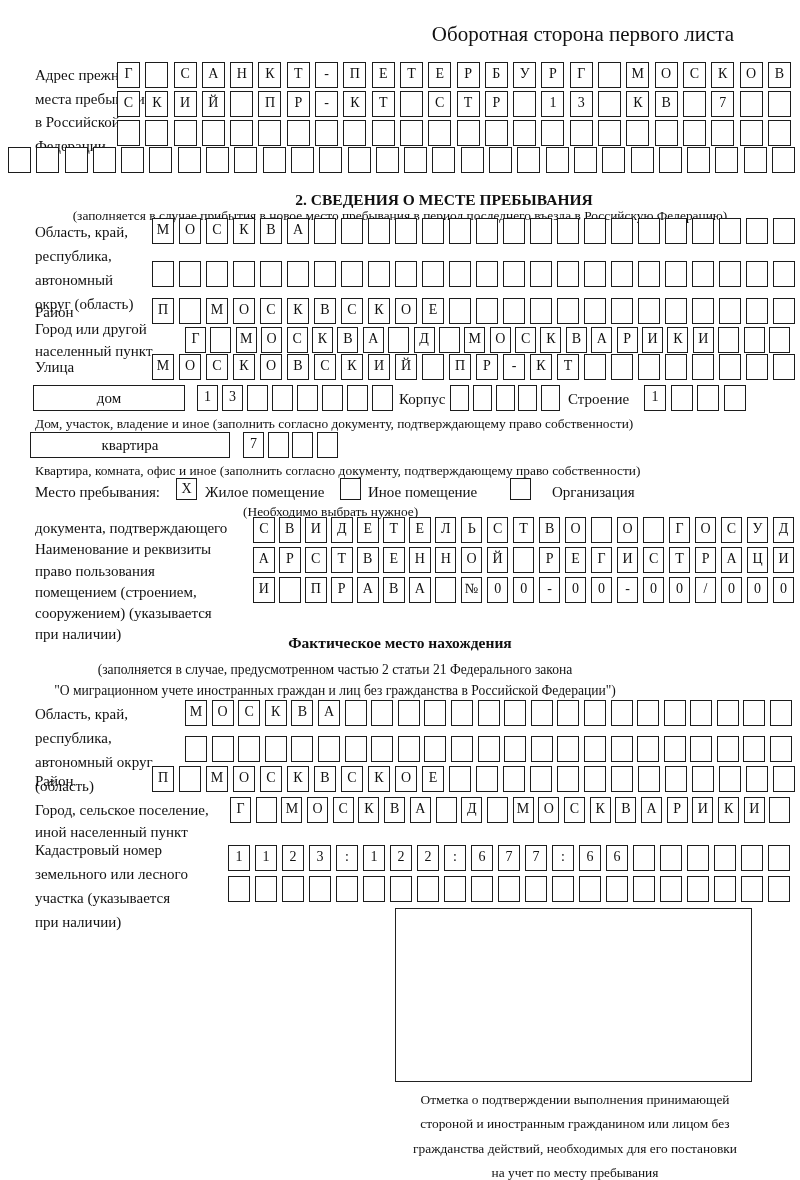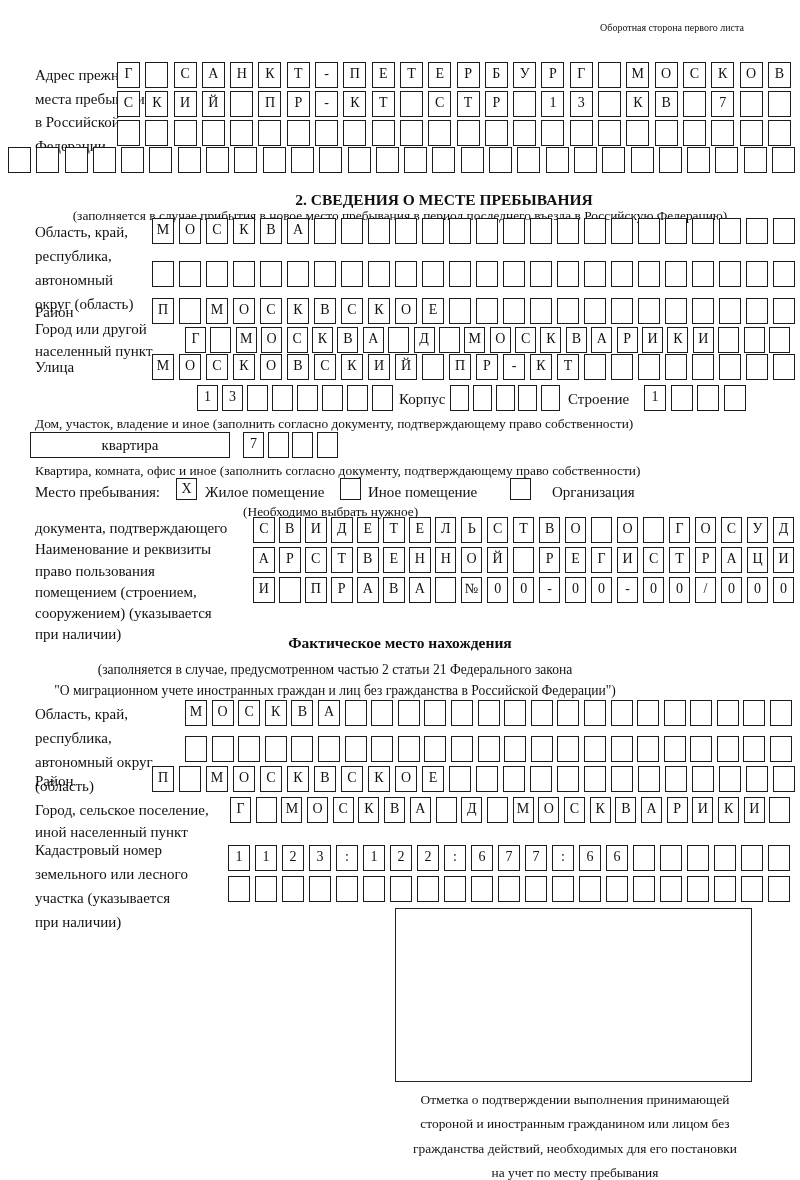--- a/index.html
+++ b/index.html
@@ -1,20 +1,20 @@
 <!DOCTYPE html>
 <html><head>
 <meta charset="utf-8">
 <style>
   html,body{margin:0;padding:0;background:#fff;}
   .page{
     position:relative;width:800px;height:1180px;background:#fff;
     font-family:"Liberation Serif","DejaVu Serif",serif;color:#111;overflow:hidden;
   }
-  .hdr-note{position:absolute;top:22px;right:56px;font-size:10px;}
+  .hdr-note{position:absolute;top:22px;right:66px;font-size:21px;}
   .lbl{position:absolute;font-size:15px;line-height:23.5px;white-space:nowrap;}
   .lbl.tight{line-height:21.3px;}
   .lbl.lh22{line-height:22px;}
   .lbl.lh24{line-height:24px;}
   .note{position:absolute;font-size:13.4px;white-space:nowrap;}
   .note.center{left:0;width:800px;text-align:center;white-space:normal;margin-top:31px;}
   .title{position:absolute;left:0;width:800px;text-align:center;font-weight:bold;font-size:15.5px;}
   .grid{position:absolute;display:flex;}
   .box{
     box-sizing:border-box;border:1.8px solid #1c1c1c;height:26px;flex:0 0 auto;
@@ -310,20 +310,21 @@
       <div class="box"></div>
       <div class="box"></div>
       <div class="box"></div>
       <div class="box"></div>
       <div class="box"></div>
       <div class="box"></div>
       <div class="box"></div>
       <div class="box"></div>
     </div>
 
+  <div class="wide-box" style="left:33px;top:385px;width:152px;">дом</div>
   <div class="grid r-house" style="top:385px;">
       <div class="box">1</div>
       <div class="box">3</div>
       <div class="box"></div>
       <div class="box"></div>
       <div class="box"></div>
       <div class="box"></div>
       <div class="box"></div>
       <div class="box"></div>
     </div>

